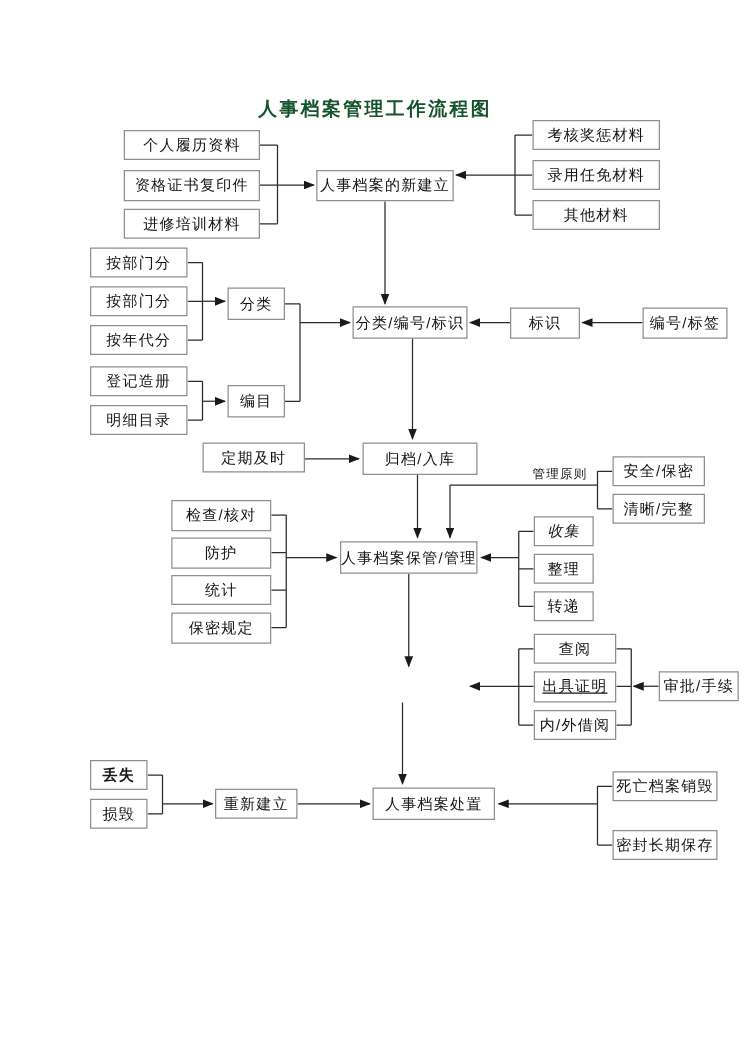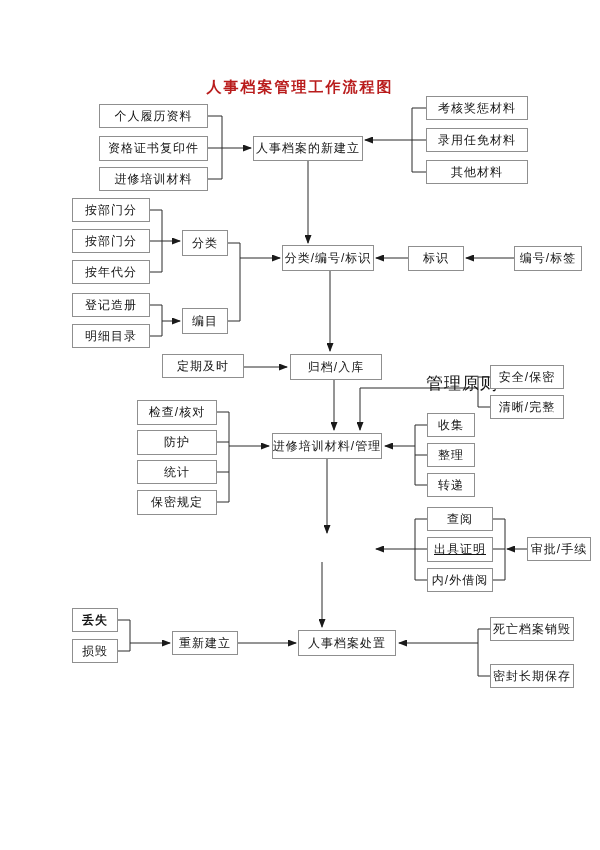--- a/index.html
+++ b/index.html
@@ -3,30 +3,30 @@
 <meta charset="utf-8">
 <style>
   html,body { margin:0; padding:0; background:#ffffff; }
   #canvas {
     position:relative; width:600px; height:850px; background:#ffffff;
     font-family:"Liberation Sans","DejaVu Sans",sans-serif; overflow:hidden;
   }
   #connectors { position:absolute; left:0; top:0; width:600px; height:850px; }
   .title {
     position:absolute; left:0; top:78px; width:600px; text-align:center;
-    font-size:15px; font-weight:bold; color:#b91c1c; letter-spacing:2px;
+    font-size:15px; font-weight:bold; color:#14532d; letter-spacing:2px;
   }
   .node {
     position:absolute; box-sizing:border-box;
     border:1px solid #8f8f8f; background:#fff;
     display:flex; align-items:center; justify-content:center;
     font-size:12px; color:#141414; letter-spacing:1px; white-space:nowrap;
   }
   .floating-label {
-    position:absolute; font-size:17px; color:#141414; letter-spacing:1px;
+    position:absolute; font-size:10px; color:#141414; letter-spacing:1px;
   }
 </style>
 </head>
 <body>
 
 <div id="canvas">
 
   <svg id="connectors" viewBox="0 0 600 850" xmlns="http://www.w3.org/2000/svg">
     <defs>
       <marker id="arr" markerWidth="9" markerHeight="7" refX="8" refY="3.5" orient="auto" markerUnits="userSpaceOnUse">
@@ -114,22 +114,22 @@
   <div class="node" style="left:162px; top:354px; width:82px; height:24px;">定期及时</div>
   <div class="node" style="left:290px; top:354px; width:92px; height:26px;">归档/入库</div>
   <div class="floating-label" style="left:426px; top:372px;">管理原则</div>
   <div class="node" style="left:490px; top:365px; width:74px; height:24px;">安全/保密</div>
   <div class="node" style="left:490px; top:395px; width:74px; height:24px;">清晰/完整</div>
 
   <div class="node" style="left:137px; top:400px; width:80px; height:25px;">检查/核对</div>
   <div class="node" style="left:137px; top:430px; width:80px; height:25px;">防护</div>
   <div class="node" style="left:137px; top:460px; width:80px; height:24px;">统计</div>
   <div class="node" style="left:137px; top:490px; width:80px; height:25px;">保密规定</div>
-  <div class="node" style="left:272px; top:433px; width:110px; height:26px;">进修培训材料/管理</div>
-  <div class="node" style="left:427px; top:413px; width:48px; height:24px;">收集</div>
+  <div class="node" style="left:272px; top:433px; width:110px; height:26px;">人事档案保管/管理</div>
+  <div class="node" style="left:427px; top:413px; width:48px; height:24px;font-style:italic;">收集</div>
   <div class="node" style="left:427px; top:443px; width:48px; height:24px;">整理</div>
   <div class="node" style="left:427px; top:473px; width:48px; height:24px;">转递</div>
 
   <div class="node" style="left:427px; top:507px; width:66px; height:24px;">查阅</div>
   <div class="node" style="left:427px; top:537px; width:66px; height:25px;text-decoration:underline;">出具证明</div>
   <div class="node" style="left:427px; top:568px; width:66px; height:24px;">内/外借阅</div>
   <div class="node" style="left:527px; top:537px; width:64px; height:24px;">审批/手续</div>
 
   <div class="node" style="left:72px; top:608px; width:46px; height:24px;font-weight:bold;">丢失</div>
   <div class="node" style="left:72px; top:639px; width:46px; height:24px;">损毁</div>

